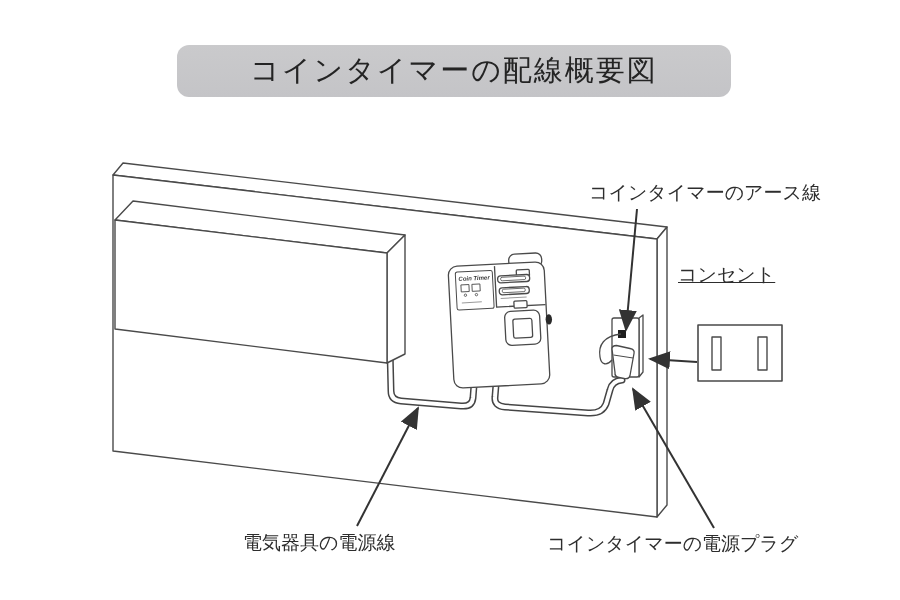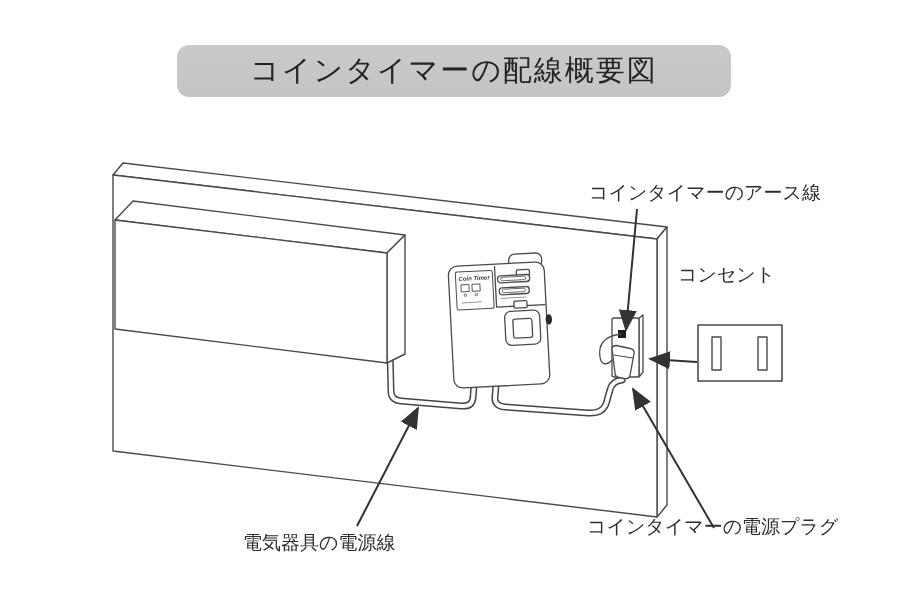--- a/index.html
+++ b/index.html
@@ -14,23 +14,23 @@
     background:linear-gradient(#cacacc,#c4c4c7);
     border-radius:12px;
     display:flex;align-items:center;justify-content:center;
     font-size:29px;letter-spacing:2px;color:#242424;font-weight:500;
   }
   .lbl{
     position:absolute;font-size:19px;color:#2d2d2d;white-space:nowrap;
   }
   .lbl-appliance{left:201px;top:278px;font-size:21px;letter-spacing:1px;}
   .lbl-earth{left:565px;top:180px;margin-left:24px;}
-  .lbl-outlet{left:678px;top:261px;line-height:28px;}
+  .lbl-outlet{left:678px;top:261px;line-height:28px;text-decoration:underline;}
   .lbl-cord{left:243px;top:530px;}
-  .lbl-plug{left:547px;top:514px;margin-left:40px;}
+  .lbl-plug{left:547px;top:531px;}
 </style>
 </head>
 <body>
 
 <div class="stage">
 
   <svg width="900" height="600" viewBox="0 0 900 600">
     <defs>
       <marker id="ah" markerWidth="12" markerHeight="10" refX="10" refY="4.5" orient="auto">
         <path d="M0,0 L11,4.5 L0,9 Z" fill="#333333"></path>

